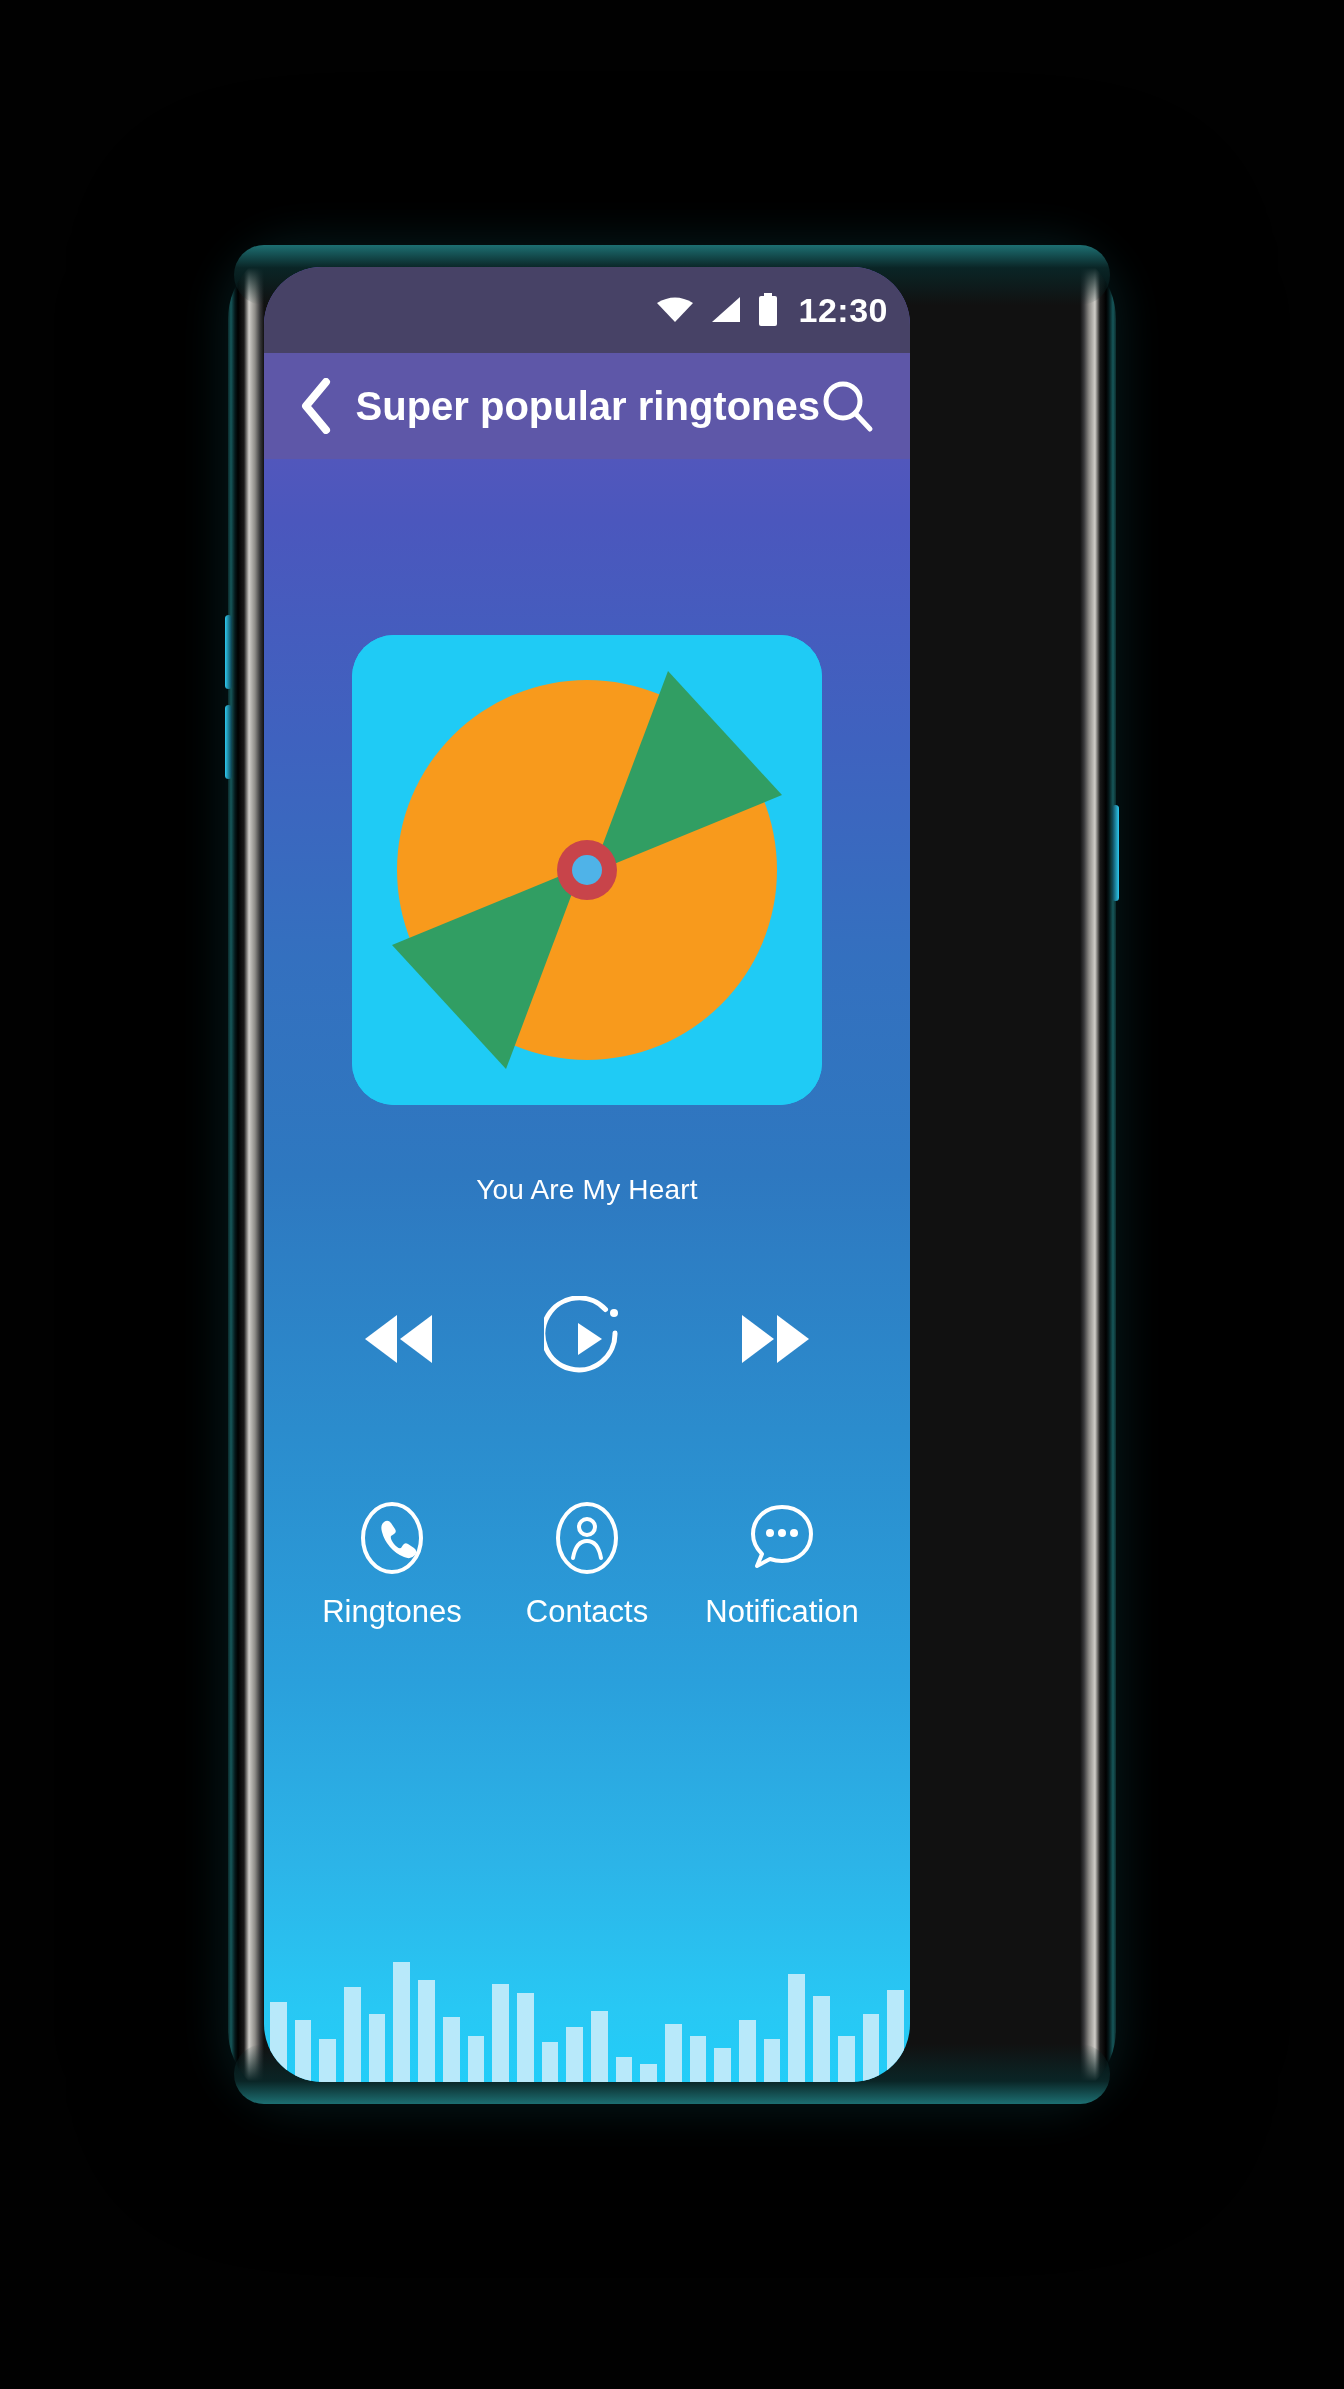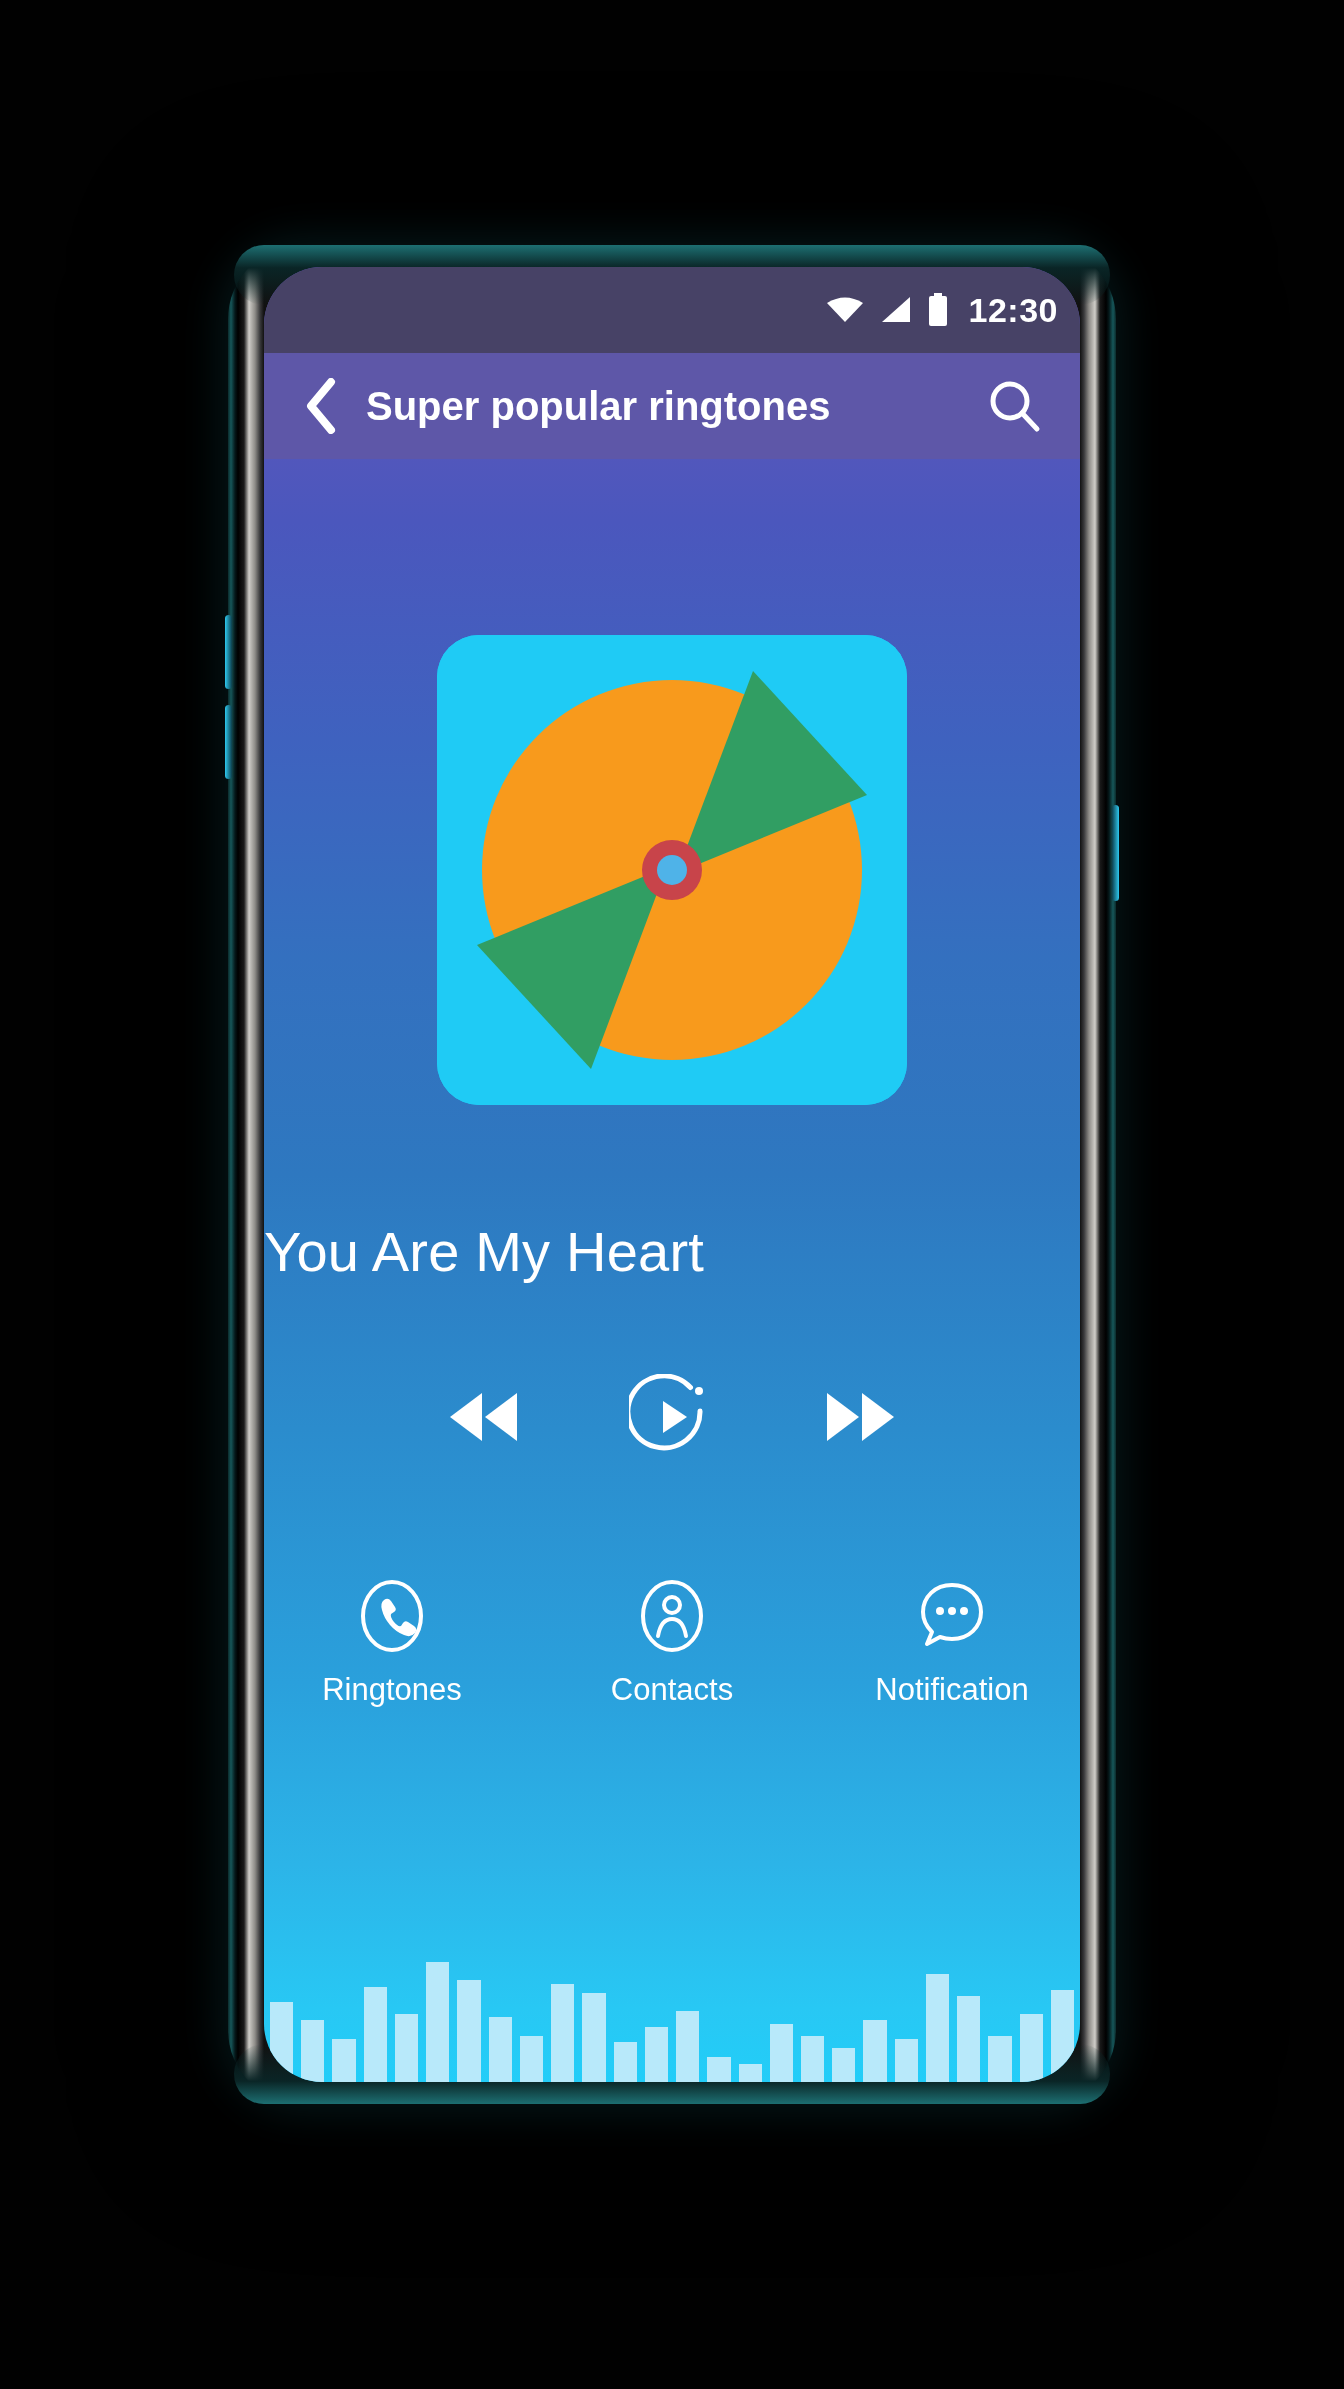--- a/index.html
+++ b/index.html
@@ -46,21 +46,21 @@
   }
   .btn-vol-up { top:370px; height:74px; }
   .btn-vol-dn { top:460px; height:74px; }
   .btn-power  { position:absolute; right:-3px; top:560px; width:7px; height:96px;
                 border-radius:4px; background:linear-gradient(270deg,#2ec9ef,#0d3f4d); }
 
   
   .screen {
     position:absolute;
     left:36px; top:22px;
-    width:816px; height:1815px;
+    width:646px; height:1815px;
     border-radius:58px;
     overflow:hidden;
     background:linear-gradient(180deg,
       #5b55b8 0%,
       #5a57bb 6%,
       #4b57bd 14%,
       #3f62bf 26%,
       #3470bf 38%,
       #2e78c0 50%,
       #2b8ccd 64%,
@@ -111,24 +111,24 @@
   .album-art {
     width:470px; height:470px;
     border-radius:42px;
     background:#1fcbf5;
     overflow:hidden;
     position:relative;
   }
 
   
   .song-title {
-    text-align:left;
+    text-align:center;
     color:#ffffff;
-    font-size:56px;
-    margin-top:114px;
+    font-size:28px;
+    margin-top:69px;
     letter-spacing:0.2px;
   }
 
   
   .controls {
     display:flex; align-items:center; justify-content:center;
     gap:108px;
     margin-top:90px;
   }
   .ctrl { display:flex; align-items:center; justify-content:center; }

